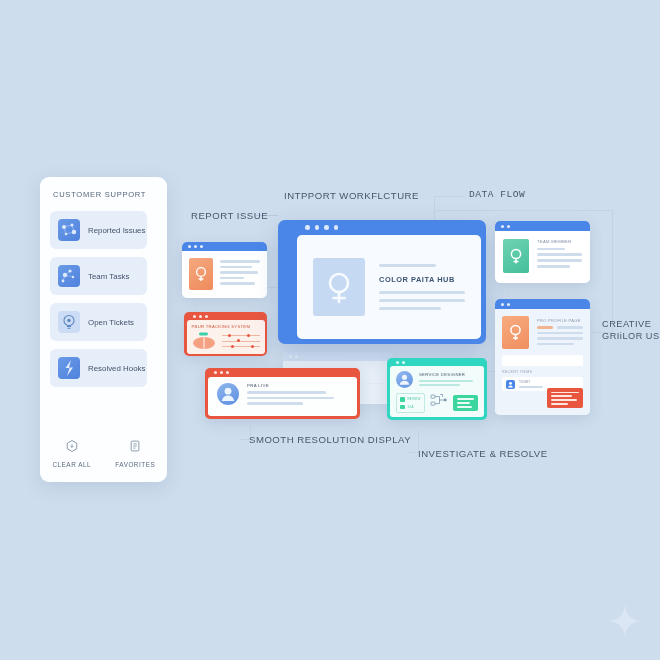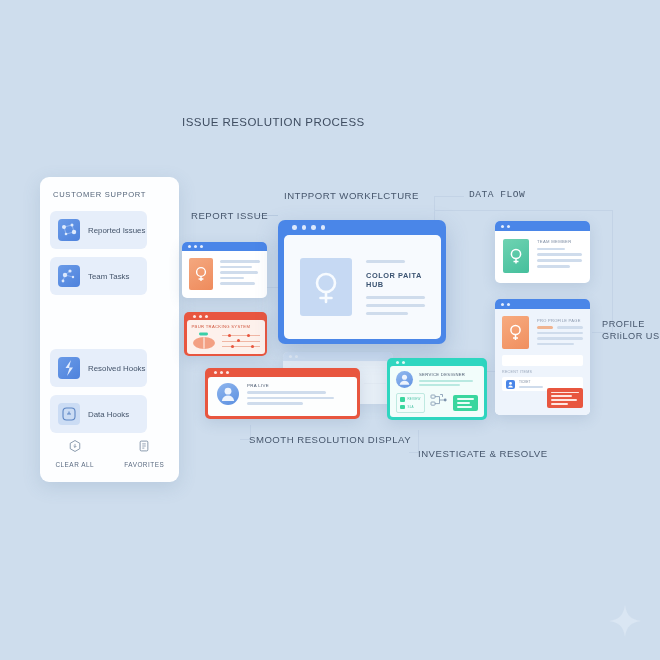--- a/index.html
+++ b/index.html
@@ -33,21 +33,21 @@
   .ann.big { font-size:9.6px; }
 
   
   .line { position:absolute; background:#b9cbe0; }
   .line.h { height:1px; }
   .line.v { width:1px; }
   .line.soft { background:#c3d3e6; }
 
   
   #sidebar {
-    position:absolute; left:40px; top:177px; width:139px; height:305px;
+    position:absolute; left:40px; top:177px; width:127px; height:305px;
     background:#fdfeff; border-radius:9px;
     box-shadow:0 5px 18px rgba(80,110,150,.17);
   }
   #sidebar-title {
     position:absolute; left:13px; top:13px;
     font-size:7.6px; letter-spacing:.7px; color:#55657a;
   }
   .side-item {
     position:absolute; left:10px; width:97px; height:38px;
     background:#e6eefa; border-radius:6px;
@@ -68,62 +68,61 @@
   
   .card { position:absolute; border-radius:5px; overflow:hidden;
           box-shadow:0 4px 14px rgba(70,100,145,.16); background:#fff; }
   .bar { width:100%; display:flex; align-items:center; gap:3px; padding-left:6px; }
   .dot { width:3px; height:3px; border-radius:50%; background:rgba(255,255,255,.85); }
   .lines { display:flex; flex-direction:column; gap:3px; }
   .ln { height:2.5px; border-radius:2px; background:#cfdcec; }
 
   
   #main-window {
-    position:absolute; left:278px; top:220px; width:168px; height:124px;
-    background:#4a86e8; border-radius:7px; padding:0 5px 5px 6px;
+    position:absolute; left:278px; top:220px; width:208px; height:124px;
+    background:#4a86e8; border-radius:7px; padding:0 5px 5px 19px;
     box-shadow:0 8px 22px rgba(60,95,150,.25);
   }
   #main-bar { height:15px; display:flex; align-items:center; gap:5px; padding-left:8px; }
   #main-bar .d { width:4.5px; height:4.5px; border-radius:50%; background:#dce8fb; }
   #main-body {
     background:#f7fafe; border-radius:5px; height:104px;
     display:flex; align-items:center; gap:14px; padding:0 16px;
   }
   #main-avatar { width:52px; height:58px; background:#c6d9f3; border-radius:3px;
                  position:relative; flex:none; }
   #main-text { flex:1; display:flex; flex-direction:column; gap:5px; }
   #main-heading { font-size:7.4px; letter-spacing:.55px; color:#3d5madding; color:#3c5472; font-weight:700; margin:3px 0 2px; }
 
   .sparkle { position:absolute; right:18px; bottom:18px; opacity:.55; }
 </style>
 </head>
 <body>
 
 <div class="stage">
 
-  <div id="title-sub">ISSUE RESOLUTION PROCESS</div>
 
   <div class="line h" style="left:256px; top:215px; width:22px;"></div>
   <div class="line h soft" style="left:434px; top:196px; width:30px;"></div>
   <div class="line v soft" style="left:434px; top:196px; height:26px;"></div>
   <div class="line h soft" style="left:434px; top:210px; width:178px;"></div>
   <div class="line v soft" style="left:612px; top:210px; height:122px;"></div>
   <div class="line h soft" style="left:592px; top:332px; width:20px;"></div>
   <div class="line v soft" style="left:250px; top:425px; height:14px;"></div>
   <div class="line h soft" style="left:240px; top:439px; width:12px;"></div>
   <div class="line v soft" style="left:418px; top:430px; height:22px;"></div>
   <div class="line h soft" style="left:409px; top:452px; width:11px;"></div>
   <div class="line h soft" style="left:266px; top:287px; width:14px;"></div>
   <div class="line h soft" style="left:364px; top:383px; width:22px;"></div>
   <div class="line h soft" style="left:481px; top:371px; width:14px;"></div>
 
   <div class="ann big" style="left:191px; top:210px;">REPORT ISSUE</div>
   <div class="ann big" style="left:284px; top:190px;">INTPPORT WORKFLCTURE</div>
   <div class="ann big" style="left:469px; top:189px;font-family:Liberation Mono, monospace;">DATA FLOW</div>
-  <div class="ann" style="left:602px; top:319px;">PROFILE</div>
+  <div class="ann" style="left:602px; top:319px;">CREATIVE</div>
   <div class="ann" style="left:602px; top:331px;">GRIiLOR USE</div>
   <div class="ann big" style="left:249px; top:434px;">SMOOTH RESOLUTION DISPLAY</div>
   <div class="ann big" style="left:418px; top:448px;">INVESTIGATE &amp; RESOLVE</div>
 
   <div id="sidebar">
     <div id="sidebar-title">CUSTOMER SUPPORT</div>
 
     <div class="side-item" style="top:34px;">
       <span class="side-ico solid">
         <svg viewBox="0 0 22 22">
@@ -147,39 +146,40 @@
               <circle cx="7" cy="10" r="2.2"></circle>
               <circle cx="15" cy="12" r="1.2"></circle>
           <circle cx="5" cy="16" r="1.4"></circle>
           <path d="M12 6 L7 10 L15 12 M7 10 L5 16" stroke="#eaf2ff" stroke-width=".7" fill="none" opacity=".55"></path>
         </g>
           </svg>
       </span>
       <span class="side-label">Team Tasks</span>
     </div>
 
+    <div class="side-item" style="top:126px;">
+      <span class="side-ico pale">
+        <svg viewBox="0 0 22 22" fill="none" stroke="#5d86c4" stroke-width="1.1">
+          <circle cx="11" cy="9.5" r="5"></circle>
+            <path d="M9 15.5h4M9.6 17.3h2.8"></path>
+            <circle cx="11" cy="9.5" r="1.7" fill="#5d86c4" stroke="none"></circle>
+        </svg>
+      </span>
+      <span class="side-label">Open Tickets</span>
+    </div>
 
     <div class="side-item" style="top:172px;">
       <span class="side-ico solid">
         <svg viewBox="0 0 22 22">
             <path d="M13 3 L7.5 11 h4 L9 19 L15 10.5 h-4 z" fill="#eaf2ff" opacity=".95"></path>
           </svg>
       </span>
       <span class="side-label">Resolved Hooks</span>
     </div>
 
-    <div class="side-item" style="top:218px;">
-      <span class="side-ico pale">
-        <svg viewBox="0 0 22 22" fill="none" stroke="#5d86c4" stroke-width="1.1">
-          <rect x="5" y="5" width="12" height="12" rx="3.5"></rect>
-            <path d="M9 11h4M11 8.5v2.5"></path>
-        </svg>
-      </span>
-      <span class="side-label">Data Hooks</span>
-    </div>
 
     <div id="side-footer">
       <div class="foot-btn">
         <span>
           <svg width="14" height="14" viewBox="0 0 20 20" fill="none" stroke="#6a7e96" stroke-width="1.1">
             <path d="M10 2.2 L16.8 6.1 v7.8 L10 17.8 L3.2 13.9 V6.1 z"></path>
             <path d="M10 7v5M8 10l2 2 2-2" stroke-width="1"></path>
           </svg>
         </span>
         <span class="foot-lbl">CLEAR ALL</span>

